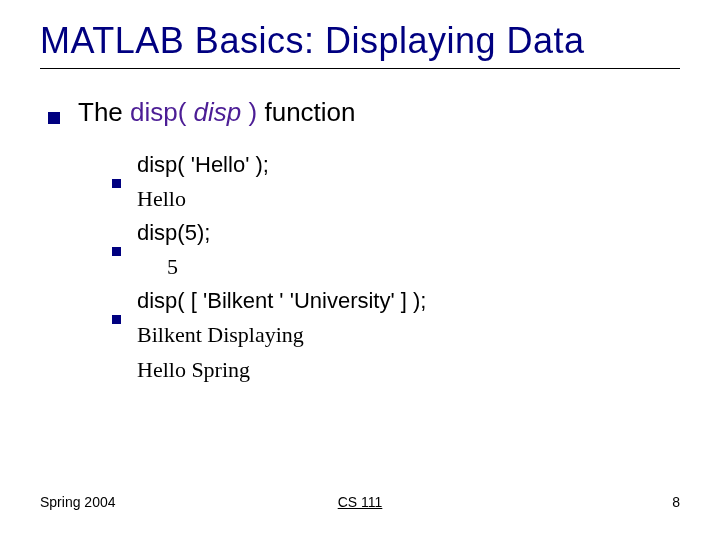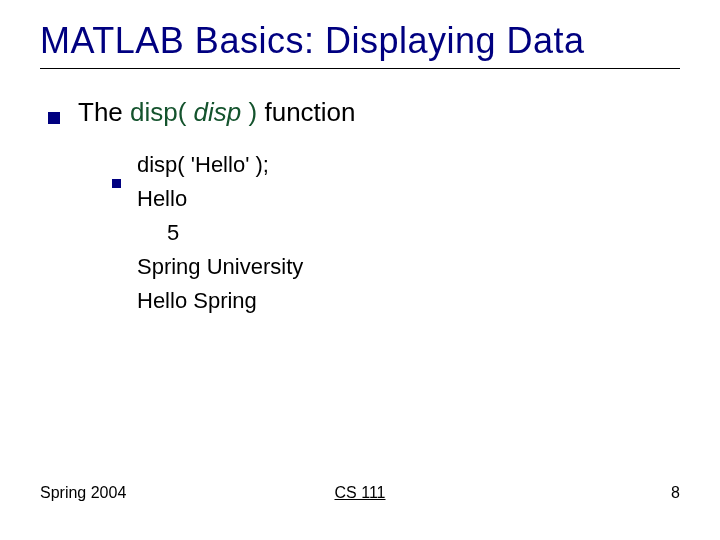--- a/index.html
+++ b/index.html
@@ -44,45 +44,46 @@
     margin-right: 18px;
     position: relative;
     top: 3px;
   }
   .bullet-sq.small {
     width: 9px;
     height: 9px;
     margin-right: 16px;
     top: 6px;
   }
-  .disp-red { color: #14532d; }
+  .disp-red { color: #4c1d95; }
   .array-italic { font-style: italic; }
   .level2-block {
     margin-left: 72px;
     font-size: 22px;
     line-height: 1.55;
   }
   .level2-row {
     display: flex;
     align-items: flex-end;
   }
   .output-indent {
     margin-left: 25px;
+    font-family: Liberation Serif, serif;
   }
   .output-indent.num {
     margin-left: 55px;
   }
   .footer {
     position: absolute;
-    bottom: 38px;
+    bottom: 30px;
     left: 40px;
     right: 40px;
     display: flex;
     justify-content: space-between;
-    font-size: 16px;
+    font-size: 14px;
     align-items: flex-end;
   }
   .footer .center {
     position: absolute;
     left: 50%;
     transform: translateX(-50%);
     text-decoration: underline;
   }
 </style>
 </head>
@@ -99,23 +100,31 @@
     </span>
   </div>
 
   <div class="level2-block">
     <div class="level2-row">
       <span class="bullet-sq small"></span>
       <span>disp( 'Hello' );</span>
     </div>
     <div class="output-indent">Hello</div>
 
+    <div class="level2-row">
+      <span class="bullet-sq small"></span>
+      <span>disp(5);</span>
+    </div>
     <div class="output-indent num">5</div>
 
-    <div class="output-indent">Spring University</div>
+    <div class="level2-row">
+      <span class="bullet-sq small"></span>
+      <span>disp( [ 'Bilkent ' 'University' ] );</span>
+    </div>
+    <div class="output-indent">Bilkent Displaying</div>
 
     <div class="output-indent">Hello Spring</div>
   </div>
 
   <div class="footer">
     <span>Spring 2004</span>
     <span class="center">CS 111</span>
     <span>8</span>
   </div>
 

